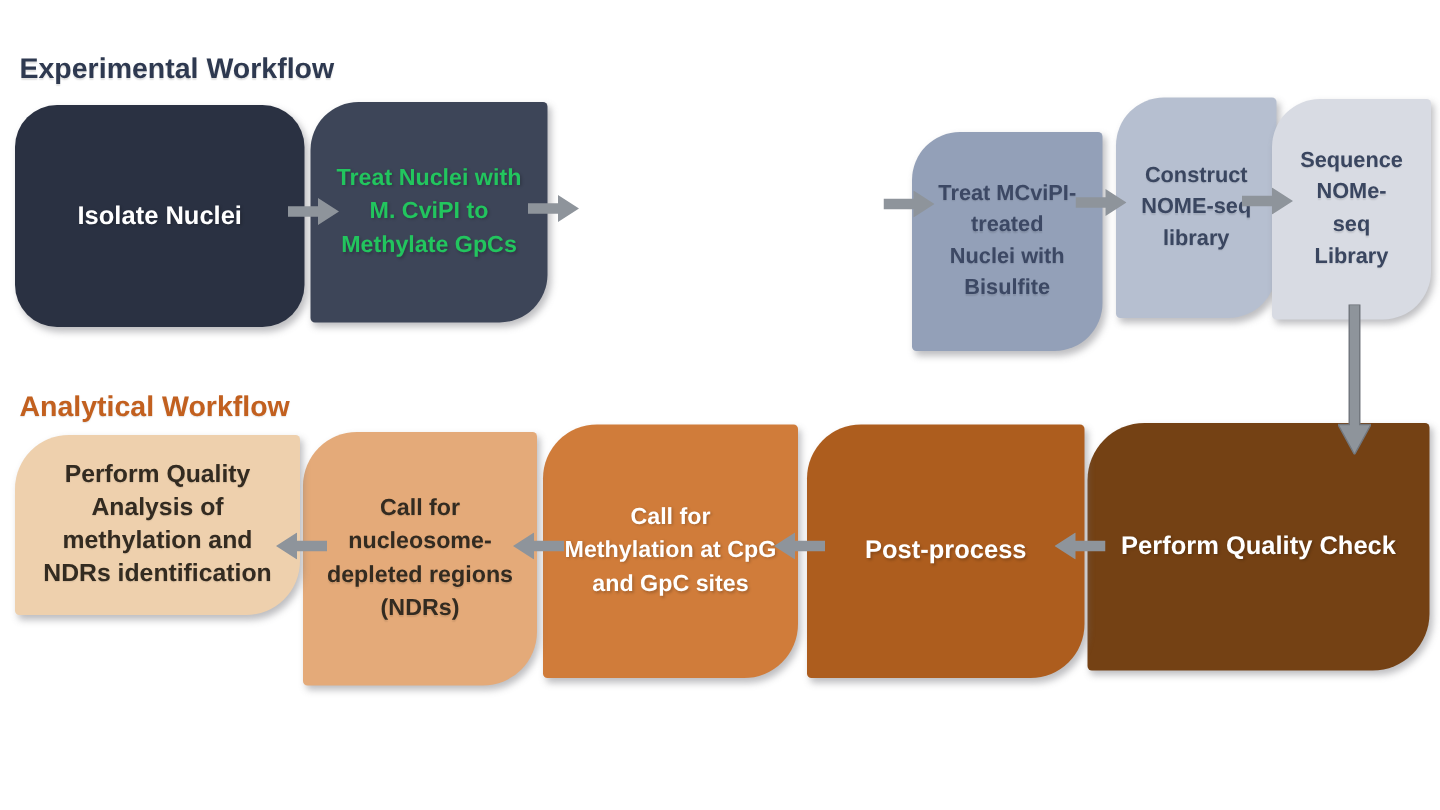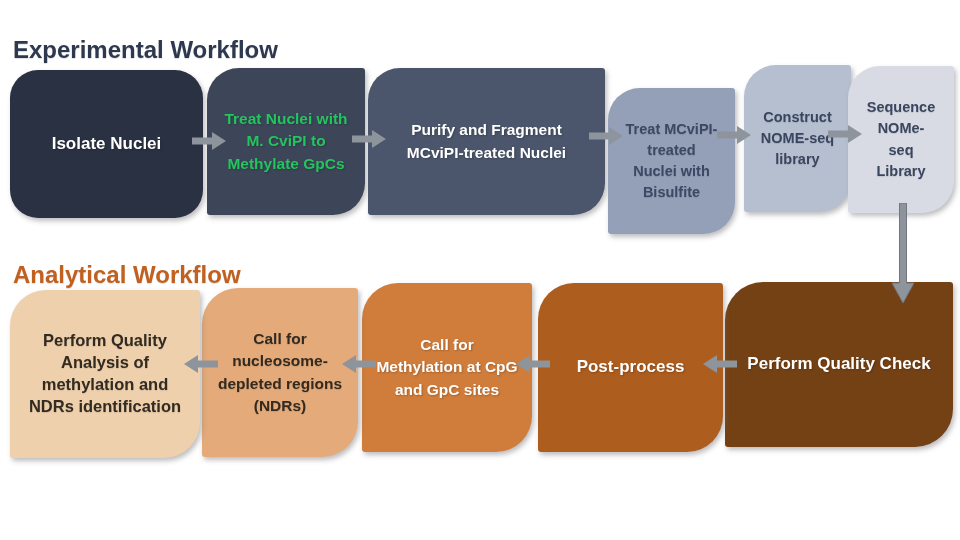--- a/index.html
+++ b/index.html
@@ -1,21 +1,21 @@
 <!DOCTYPE html>
 <html><head>
 <meta charset="utf-8">
 <style>
   html,body{margin:0;padding:0;background:#ffffff;}
   .canvas{
     position:relative;width:960px;height:540px;background:#ffffff;overflow:hidden;
     font-family:"Liberation Sans",sans-serif;
   }
   .wf-title{
-    position:absolute;font-size:24px;font-weight:bold;
+    position:absolute;font-size:19px;font-weight:bold;
     text-shadow:0 1px 1px rgba(0,0,0,.12);
   }
   .exp-title{left:13px;top:36px;}
   .ana-title{left:13px;top:261px;}
   .step{
     position:absolute;display:flex;align-items:center;justify-content:center;
     text-align:center;font-weight:bold;
     border-radius:32px 3px 32px 3px;
     box-shadow:2px 3px 5px rgba(110,110,118,.45);
     padding:4px 6px;box-sizing:border-box;
@@ -27,21 +27,21 @@
   .e2{left:207px;top:68px;width:158px;height:147px;font-size:15.5px;}
   .e3{left:368px;top:68px;width:237px;height:147px;font-size:15.5px;}
   .e4{left:608px;top:67px;width:127px;height:146px;font-size:14.5px;}
   .e5{left:744px;top:65px;width:107px;height:147px;font-size:14.5px;}
   .e6{left:848px;top:66px;width:106px;height:147px;font-size:14.5px;}
   
   .b1{left:725px;top:282px;width:228px;height:165px;font-size:17px;border-radius:38px 3px 38px 3px;}
   .b2{left:538px;top:283px;width:185px;height:169px;font-size:17px;border-radius:36px 3px 36px 3px;}
   .b3{left:362px;top:283px;width:170px;height:169px;font-size:15.5px;border-radius:36px 3px 36px 3px;}
   .b4{left:202px;top:288px;width:156px;height:169px;font-size:15.5px;border-radius:36px 3px 36px 3px;}
-  .b5{left:10px;top:290px;width:190px;height:168px;font-size:16.5px;border-radius:36px 3px 36px 3px;}
+  .b5{left:10px;top:290px;width:190px;height:120px;font-size:16.5px;border-radius:36px 3px 36px 3px;}
   .b5 .step-label{line-height:1.32;}
   
   .arrow{position:absolute;line-height:0;}
   .a1{left:192px;top:132px;}
   .a2{left:352px;top:130px;}
   .a3{left:589px;top:127px;}
   .a4{left:717px;top:126px;}
   .a5{left:828px;top:125px;}
   .l1{left:703px;top:355px;}
   .l2{left:516px;top:355px;}
@@ -56,24 +56,20 @@
 
   <div class="wf-title exp-title" style="color: rgb(46, 57, 80);">Experimental Workflow</div>
 
   <div class="step e1" style="background: rgb(42, 49, 66); color: rgb(255, 255, 255); border-radius: 28px;">
     <span class="step-label">Isolate Nuclei</span>
   </div>
   <div class="step e2" style="background: rgb(61, 69, 88); color: #22c55e;">
     <span class="step-label">Treat Nuclei with
 M. CviPI to
 Methylate GpCs</span>
-  </div>
-  <div class="step e3" style="background: rgb(75, 86, 108); color: rgb(255, 255, 255);">
-    <span class="step-label">Purify and Fragment
-MCviPI-treated Nuclei</span>
   </div>
   <div class="step e4 dark-on-light" style="background: rgb(147, 160, 184); color: rgb(60, 72, 100); margin-top: 21px;">
     <span class="step-label">Treat MCviPI-
 treated
 Nuclei with
 Bisulfite</span>
   </div>
   <div class="step e5 dark-on-light" style="background: rgb(182, 191, 208); color: rgb(58, 70, 96);">
     <span class="step-label">Construct
 NOME-seq

